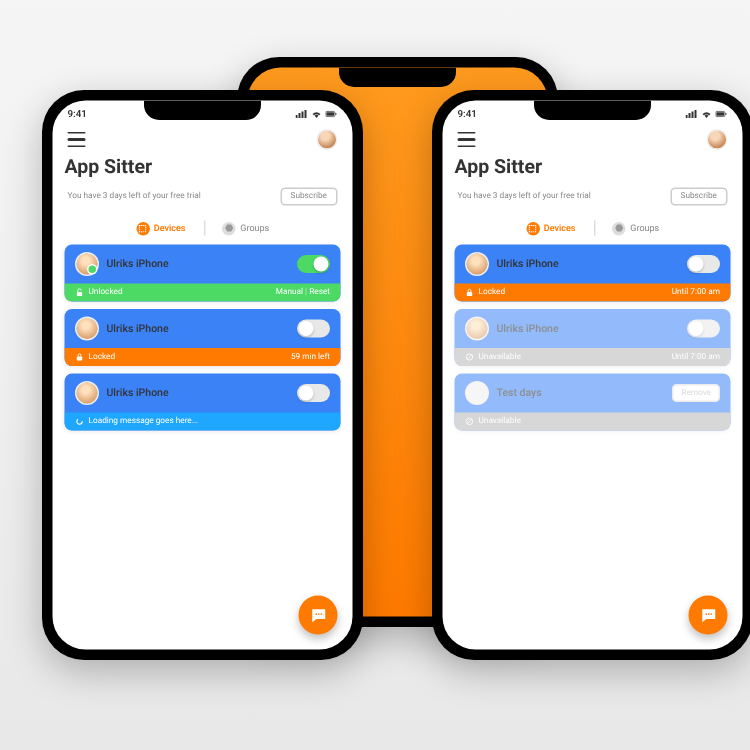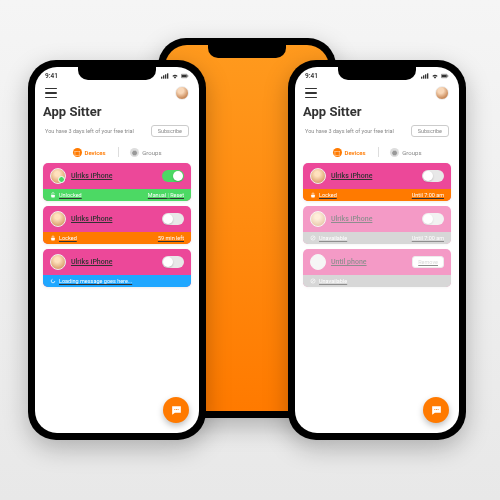--- a/index.html
+++ b/index.html
@@ -11,21 +11,21 @@
     overflow: hidden;
     position: relative;
   }
   .stage {
     position: relative;
     width: 500px;
     height: 500px;
   }
   .phone {
     position: absolute;
-    width: 178px;
+    width: 214px;
     height: 380px;
     background: #000;
     border-radius: 28px;
     padding: 7px;
     box-shadow: 0 8px 24px rgba(0,0,0,0.25);
   }
   .phone.back {
     left: 158px;
     top: 38px;
     z-index: 1;
@@ -121,25 +121,24 @@
   .tab-icon {
     width: 9px; height: 9px; border-radius: 50%;
     display: flex; align-items: center; justify-content: center;
     font-size: 6px; font-weight: 700;
   }
   .tab.active .tab-icon { background: #ff7a00; color: #fff; }
   .tab:not(.active) .tab-icon { background: #ddd; color: #999; }
   .tab-divider { width: 0.6px; height: 10px; background: #ddd; }
   .device-list { padding: 0 8px; display: flex; flex-direction: column; gap: 5px; }
   .device-card {
-    background: #ec4899;
+    background: #3b82f6;
     border-radius: 5px;
     box-shadow: 0 1px 3px rgba(0,0,0,0.08);
     overflow: hidden;
-    text-decoration: underline;
   }
   .device-card.faded { opacity: 0.55; }
   .device-row {
     display: flex;
     align-items: center;
     justify-content: space-between;
     padding: 5px 7px;
   }
   .device-left { display: flex; align-items: center; gap: 5px; }
   .device-avatar {
@@ -440,21 +439,21 @@
               <span>Unavailable</span>
             </span>
             <span>Until 7:00 am</span>
           </div>
         </div>
 
         <div class="device-card faded">
           <div class="device-row">
             <div class="device-left">
               <div class="device-avatar empty"></div>
-              <span class="device-name">Until phone</span>
+              <span class="device-name">Test days</span>
             </div>
             <span class="remove-btn">Remove</span>
           </div>
           <div class="status-bar-strip strip-gray">
             <span class="strip-left">
               <svg class="lock-icon" viewBox="0 0 10 10">
                   <circle cx="5" cy="5" r="3.5" stroke="#fff" stroke-width="1" fill="none"></circle>
                   <line x1="2.5" y1="7.5" x2="7.5" y2="2.5" stroke="#fff" stroke-width="1"></line>
                 </svg>
               <span>Unavailable</span>

